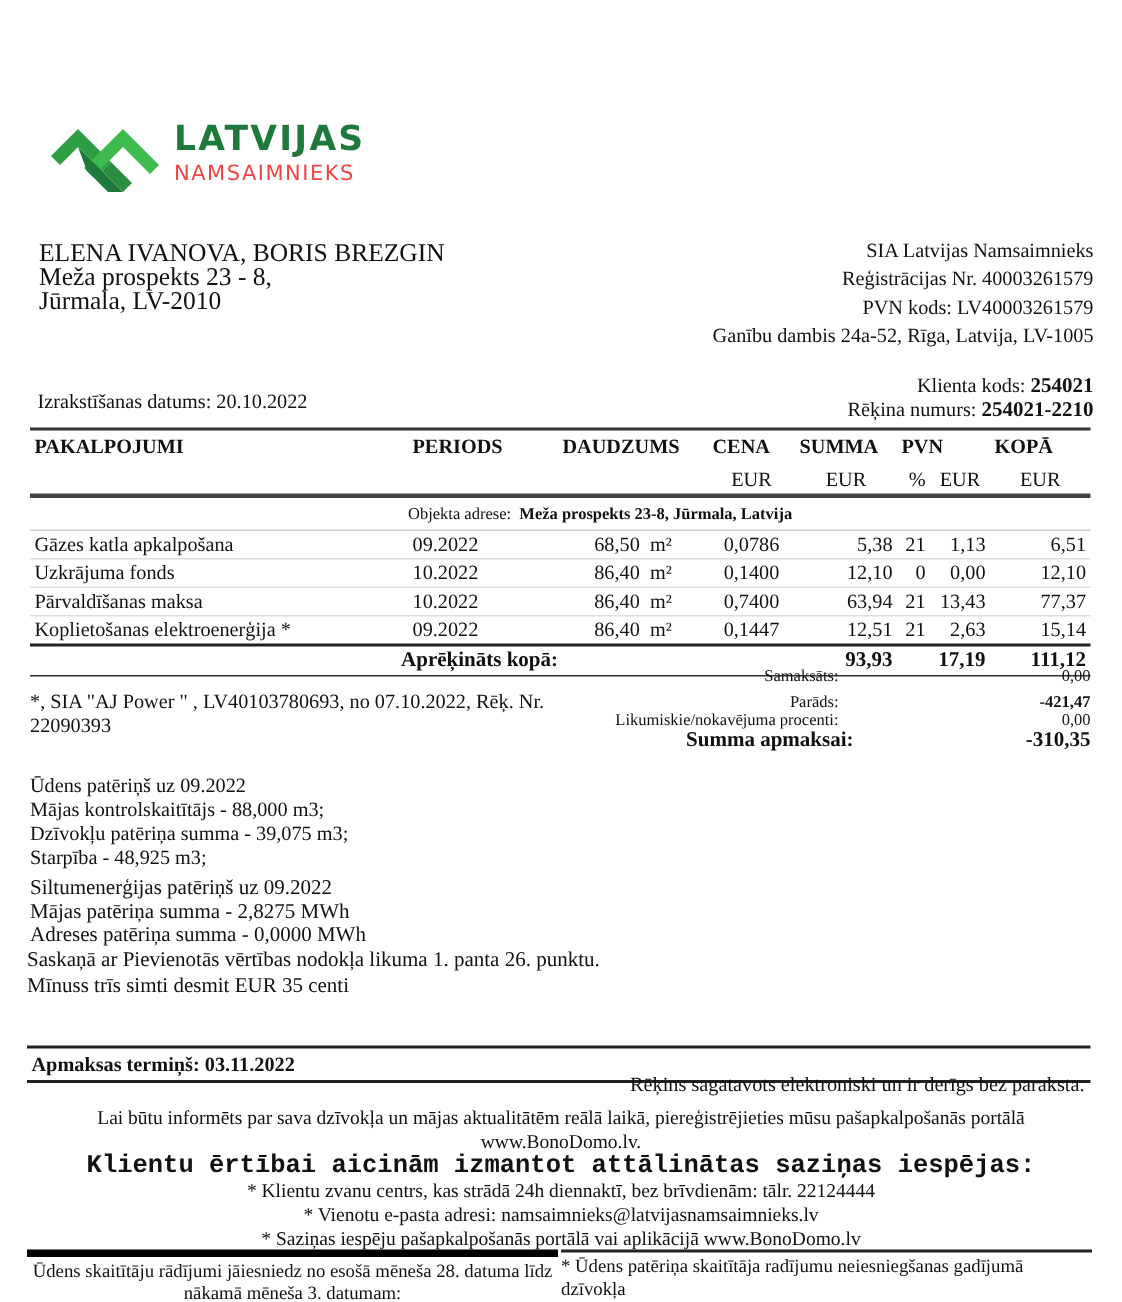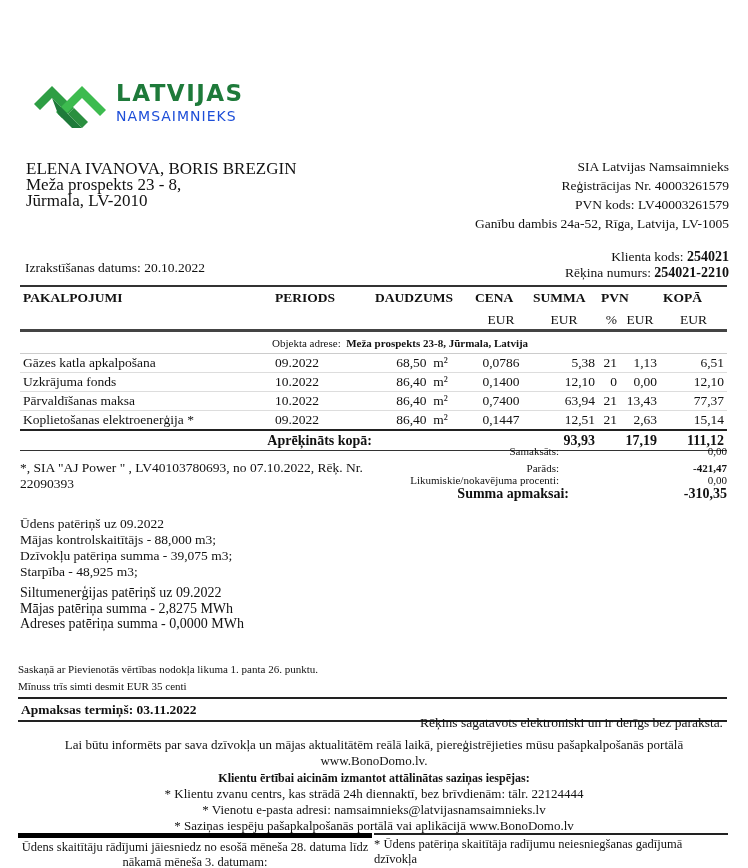--- a/index.html
+++ b/index.html
@@ -6,21 +6,21 @@
   body { width:748px; height:868px; overflow:hidden; position:relative;
          font-family:"Liberation Serif", "DejaVu Serif", serif; color:#111; }
   .abs { position:absolute; }
 
   
   #logo { left:34px; top:80px; width:240px; height:50px; }
   #logo svg { position:absolute; left:0; top:2px; }
   .logo-word1 { position:absolute; left:82px; top:0px; font-family:"DejaVu Sans", sans-serif;
                 font-size:23px; font-weight:bold; color:#1e7a3a; letter-spacing:1.5px; }
   .logo-word2 { position:absolute; left:82px; top:28px; font-family:"DejaVu Sans", sans-serif;
-                font-size:14px; color:#1d4ed8; letter-spacing:1px; }
+                font-size:14px; color:#ef4444; letter-spacing:1px; }
 
   .t13 { font-size:17px; line-height:16px; }
 
   #recipient { left:26px; top:161px; }
   #company { right:19px; top:159px; text-align:right; font-size:13.5px; }
   #company div { height:19px; }
   #issue-date { left:25px; top:260px; font-size:13.5px; }
   #client-info { right:19px; top:249px; text-align:right; font-size:13.5px; }
   #client-info div { height:16px; }
   #client-info b { font-size:14px; }
@@ -40,28 +40,28 @@
 
   #note-star { left:20px; top:460px; font-size:13.5px; width:360px; line-height:16px; }
   #summary { left:390px; top:445px; width:337px; font-size:11px; }
   #summary .row { display:flex; justify-content:flex-end;gap:48px; }
   #summary .lbl { flex:1; text-align:right; padding-right:40px; }
   #summary .val { width:80px; text-align:right; }
   #summary .big { font-size:14px; font-weight:bold; }
 
   #water { left:20px; top:516px; font-size:13.5px; line-height:16px; }
   #heat { left:20px; top:585px; font-size:14px; line-height:15.5px; }
-  #vat-note { left:18px; top:661px; font-size:11px; line-height:17px; }
+  #vat-note { left:18px; top:632px; font-size:14px; line-height:17px; }
 
   #due-bar { left:18px; top:697px; width:709px; height:21px; border-top:2px solid #222; border-bottom:2px solid #222; font-size:13.5px; }
   #due-bar .l { position:absolute; left:3px; top:3px; font-weight:bold; }
   #due-bar .rt { position:absolute; right:4px; top:16px;text-align:center; }
 
   #info { left:0; top:737px; width:748px; text-align:center; font-size:13px; line-height:16.3px; }
-  #info .bold { font-weight:bold; font-size:12px; }
+  #info .bold { font-weight:bold; font-size:17px;font-family:Liberation Mono, monospace; }
 
   #bottom-left { left:18px; top:833px; width:354px; border-top:5px solid #000000; text-align:center; font-size:12.5px; line-height:15px; padding-top:2px; }
   #bottom-right { left:374px; top:833px; width:354px; border-top:2px solid #222; font-size:12.5px; line-height:15px; padding-top:2px; }
 </style>
 </head>
 <body>
 
 <div id="logo" class="abs">
   <svg width="76" height="46" viewBox="0 0 76 46">
     <polygon points="0,22 18,4 40,26 34,32 18,16 6,28" fill="#2e9e44"></polygon>

